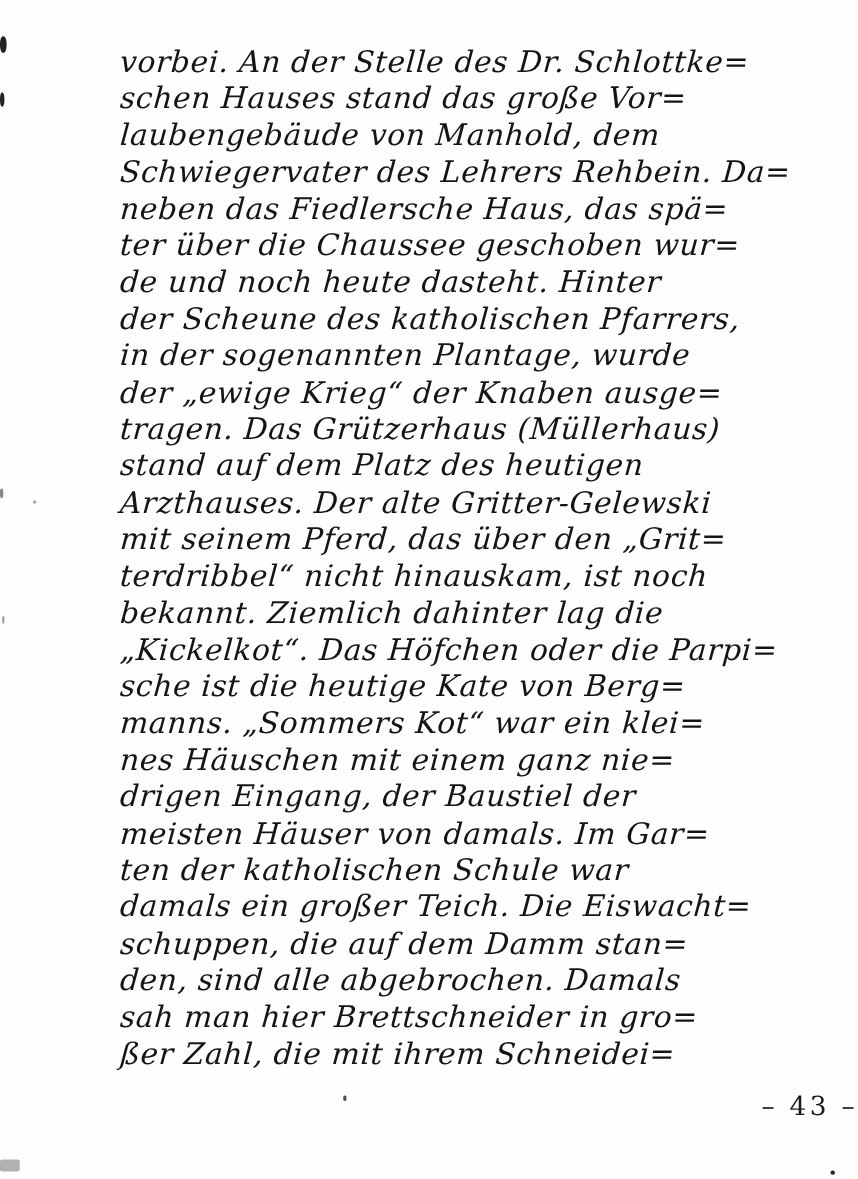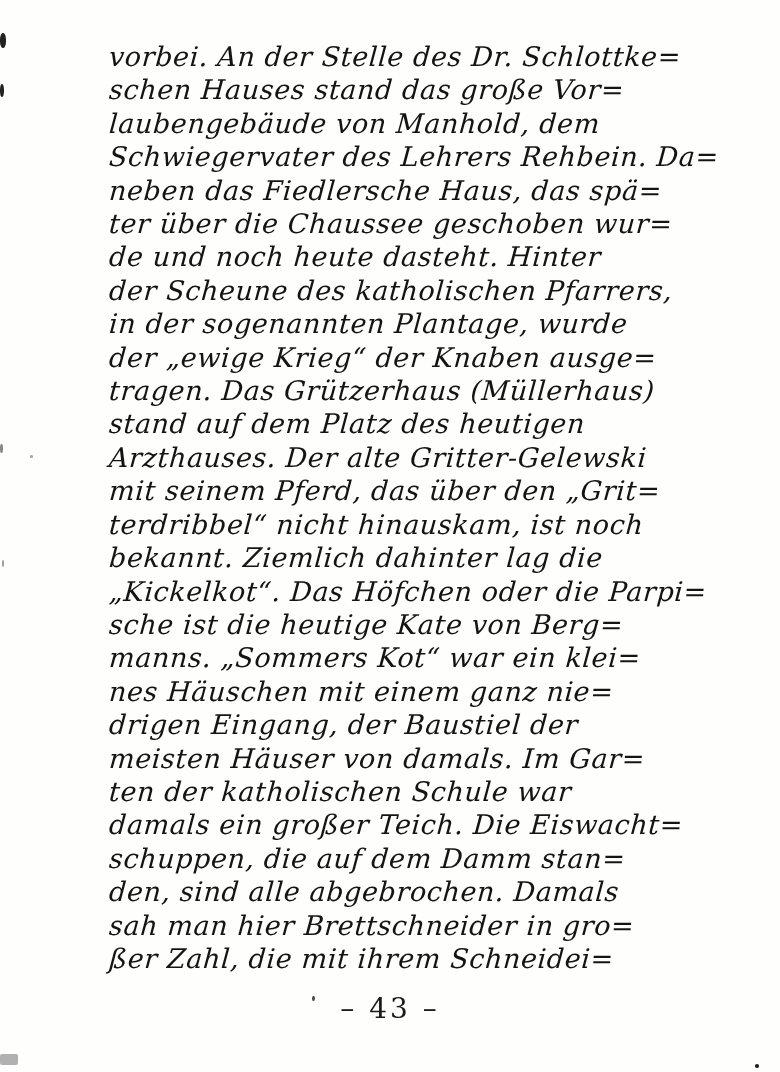--- a/index.html
+++ b/index.html
@@ -30,22 +30,22 @@
     white-space: nowrap;
     transform: skewX(-4deg);
     transform-origin: left bottom;
     font-weight: 500;
   }
   .page-number {
     position: absolute;
     left: 0;
     top: 992px;
     width: 780px;
-    text-align: center;
-    font-size: 28px;
+    text-align: right;
+    font-size: 24px;
     color: #1a1a1a;
     letter-spacing: 3px;
     font-family: "DejaVu Serif", serif;
   }
   .artifact {
     position: absolute;
     background: #222222;
     border-radius: 45%;
   }
   .a1 { left: 0px;  top: 33px;  width: 6px;  height: 15px; }

